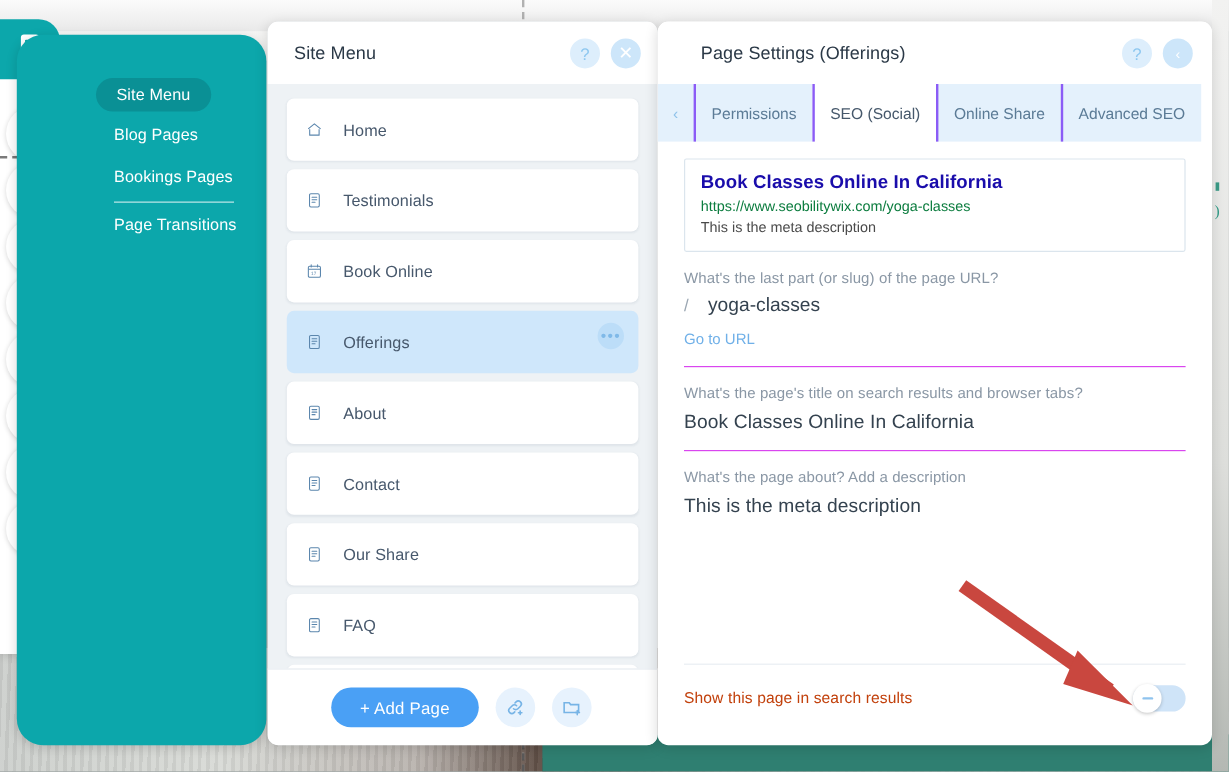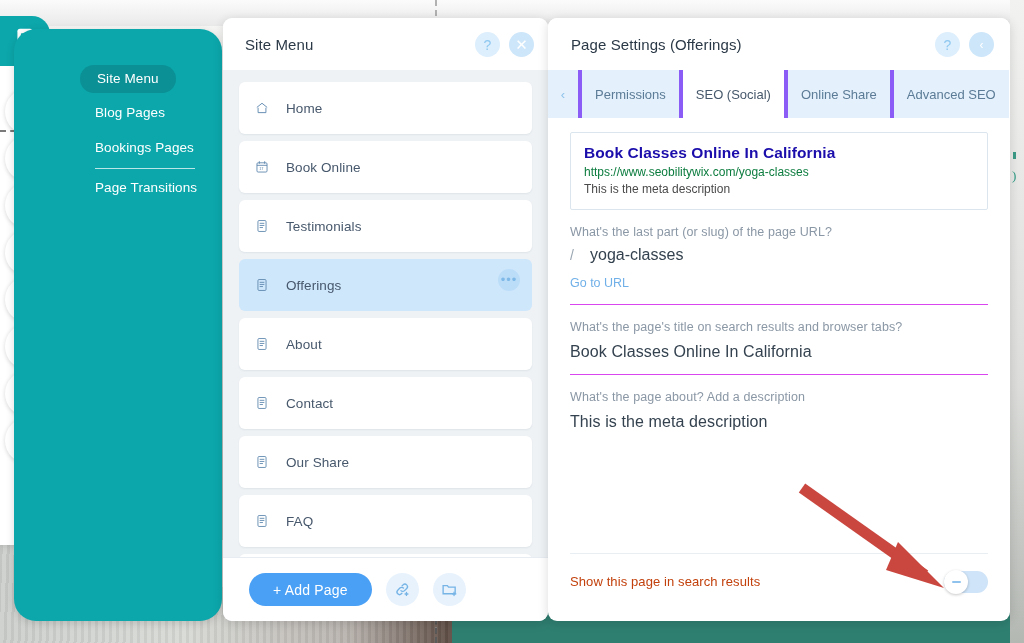--- a/index.html
+++ b/index.html
@@ -128,21 +128,21 @@
   .menu-item .mi-more {
     position: absolute; right: 12px; top: 10px;
     width: 22px; height: 22px; border-radius: 50%;
     background: #bcddf8; color: #7fb9e8;
     display: flex; align-items: center; justify-content: center;
     font-size: 13px; letter-spacing: 1px; line-height: 0;
   }
   .menu-foot {
     position: absolute; left: 0; bottom: 0; width: 325px; height: 64px;
     background: #ffffff; border-top: 1px solid #e6ecf1;
-    display: flex; align-items: center; padding-left: 26px; gap: 14px;
+    display: flex; align-items: center; padding-left: 53px; gap: 14px;
   }
   .add-page-btn {
     background: #4aa0f5; color: #ffffff; border: none;
     border-radius: 17px; height: 33px; padding: 0 24px;
     font-size: 14px; font-family: inherit; letter-spacing: .2px;
   }
   .foot-icon-btn {
     width: 33px; height: 33px; border-radius: 50%;
     background: #e7f2fd; color: #77b4e6;
     display: flex; align-items: center; justify-content: center;
@@ -154,33 +154,33 @@
     position: absolute; left: 548px; top: 18px; width: 462px; height: 603px;
     background: #ffffff;
     border-radius: 9px;
     box-shadow: 0 2px 11px rgba(0,0,0,.14);
     overflow: hidden;
   }
   .set-head {
     height: 52px; display: flex; align-items: center;
     padding-left: 23px; position: relative; background: #ffffff;
   }
-  .set-head-title { font-size: 15px; color: #2b3947; letter-spacing: .1px; }
+  .set-head-title { font-size: 15px; color: #2b3947; letter-spacing: .1px; margin-left: 13px; }
   .set-head-actions { position: absolute; right: 16px; top: 14px; display: flex; gap: 9px; }
   .circle-btn.back { background: #cde6fa; color: #ffffff; font-size: 12px; }
 
   .tabs { display: flex; height: 48px; align-items: stretch; background: #ffffff; }
   .tab-arrow {
     width: 30px; background: #e4f1fc; color: #8fc2ea;
     display: flex; align-items: center; justify-content: center; font-size: 13px;
   }
   .tab {
     background: #e4f1fc; color: #5b7b96;
     display: flex; align-items: center; justify-content: center;
-    font-size: 13px; padding: 0 13px; border-left: 4px solid #8b5cf6;
+    font-size: 13px; padding: 0 13px; border-left: 2px solid #8b5cf6;
     white-space: nowrap;
   }
   .tab.active { background: #ffffff; color: #46586b; }
 
   .set-body { padding: 14px 22px 0 22px; position: relative; height: 503px; }
   .serp-card {
     border: 1px solid #dbe5ed; border-radius: 2px;
     padding: 11px 13px 13px 13px;
   }
   .serp-title { color: #1a0dab; font-size: 15.5px; font-weight: bold; letter-spacing: .1px; }
@@ -365,36 +365,36 @@
             <svg viewBox="0 0 20 20" fill="none" stroke="currentColor" stroke-width="1.3" stroke-linejoin="round">
               <path d="M2.6 9.2 10 3.2l7.4 6"></path>
               <path d="M4.4 9.6V16.6h11.2V9.6"></path>
             </svg>
           </span>
           <span class="mi-label">Home</span>
         </div>
         <div class="menu-item">
           <span class="mi-icon">
             <svg viewBox="0 0 20 20" fill="none" stroke="currentColor" stroke-width="1.25">
+              <rect x="4.2" y="2.2" width="11.6" height="15.6" rx="1.6"></rect>
+              <path d="M7.2 6.2h5.6M7.2 9.2h5.6M7.2 12.2h3.6" stroke-linecap="round"></path>
+            </svg>
+          </span>
+          <span class="mi-label">Testimonials</span>
+        </div>
+        <div class="menu-item">
+          <span class="mi-icon">
+            <svg viewBox="0 0 20 20" fill="none" stroke="currentColor" stroke-width="1.25">
               <rect x="2.8" y="4" width="14.4" height="13.2" rx="1.6"></rect>
               <path d="M2.8 7.6h14.4"></path>
               <path d="M6.2 2.3v2.6M13.8 2.3v2.6" stroke-linecap="round"></path>
               <text x="6" y="14.7" font-size="5.6" font-family="Liberation Sans, sans-serif" fill="currentColor" stroke="none">17</text>
             </svg>
           </span>
           <span class="mi-label">Book Online</span>
-        </div>
-        <div class="menu-item">
-          <span class="mi-icon">
-            <svg viewBox="0 0 20 20" fill="none" stroke="currentColor" stroke-width="1.25">
-              <rect x="4.2" y="2.2" width="11.6" height="15.6" rx="1.6"></rect>
-              <path d="M7.2 6.2h5.6M7.2 9.2h5.6M7.2 12.2h3.6" stroke-linecap="round"></path>
-            </svg>
-          </span>
-          <span class="mi-label">Testimonials</span>
         </div>
         <div class="menu-item active">
           <span class="mi-icon">
             <svg viewBox="0 0 20 20" fill="none" stroke="currentColor" stroke-width="1.25">
               <rect x="4.2" y="2.2" width="11.6" height="15.6" rx="1.6"></rect>
               <path d="M7.2 6.2h5.6M7.2 9.2h5.6M7.2 12.2h3.6" stroke-linecap="round"></path>
             </svg>
           </span>
           <span class="mi-label">Offerings</span>
           <span class="mi-more">•••</span>

